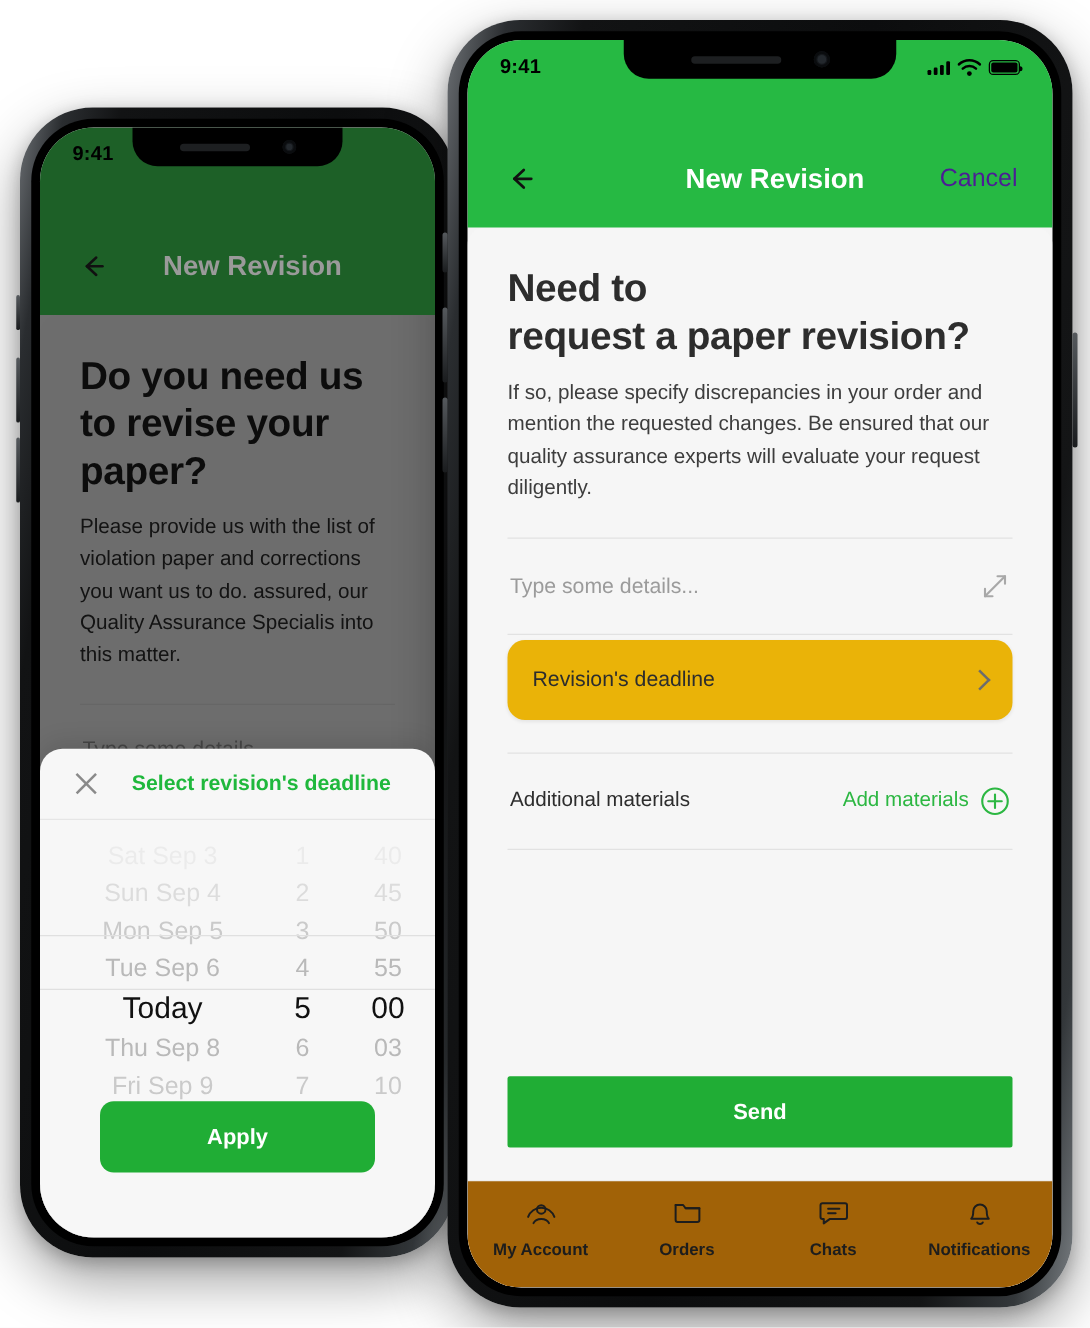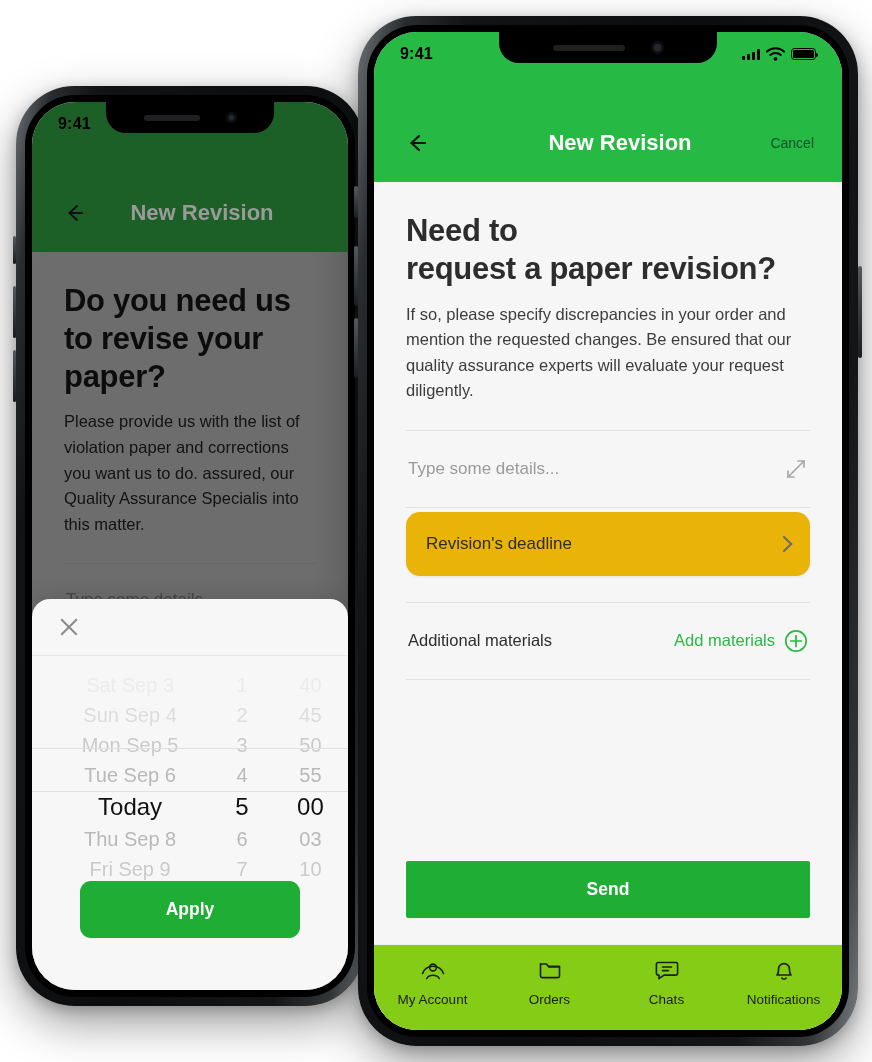--- a/index.html
+++ b/index.html
@@ -63,21 +63,21 @@
   
   .app-header {
     position: absolute; top: 0; left: 0; right: 0; height: 150px;
     z-index: 20; background: #26b943;
   }
   .nav { position:absolute; bottom: 20px; left:0; right:0; height: 38px;
          display:flex; align-items:center; padding: 0 28px; }
   .nav-title { position:absolute; left:0; right:0; text-align:center; color:#fff;
                font-size:22px; font-weight:bold; pointer-events:none;padding-left:24px; }
   .nav-back { width: 30px; height: 30px; position:relative; z-index:2; }
-  .nav-cancel { margin-left:auto; color:#14532d; font-size:14px; z-index:2; }
+  .nav-cancel { margin-left:auto; color:#4c1d95; font-size:20px; z-index:2; }
 
   
   .page {
     position: absolute; top: 150px; left: 0; right: 0; bottom: 0;
     background: #f6f6f6; border-radius: 14px 14px 0 0; overflow: hidden;
     display: flex; flex-direction: column;
   }
   .page-scroll { flex: 1; padding: 30px 32px 0; }
   h1.headline { font-size: 31px; line-height: 1.22; font-weight: bold; color: #2d2d2d; letter-spacing: -.3px; }
   p.subtext { margin-top: 14px; font-size: 16.5px; line-height: 1.55; color: #3d3d3d; }
@@ -103,22 +103,22 @@
   .plus-ic { width: 24px; height: 24px; }
 
   .send-wrap { padding: 0 32px 26px; }
   .send-btn {
     width: 100%; height: 57px; border: none; border-radius: 2px;
     background: #20ad35; color: #fff; font-size: 17.5px; font-weight: bold;
     font-family: inherit; cursor: pointer;
   }
 
   .tabbar {
-    height: 86px; background: #84cc16; border-top: 1px solid #ededed;
-    display:flex; align-items: flex-start; padding-top: 10px;
+    height: 86px; background: #a16207; border-top: 1px solid #ededed;
+    display:flex; align-items: flex-start; padding-top: 10px; font-weight: bold;
   }
   .tab { flex:1; display:flex; flex-direction:column; align-items:center; gap:7px; }
   .tab-label { font-size: 13.5px; color: #1d1d1d; }
 
   
   #back-phone .screen { background: #f4f4f4; }
   #back-phone .app-header { background: #1d6027; }
   #back-phone .statusbar { color: #000; }
   #back-phone .nav-title { color: #9a9a9a; }
   .dim-layer {
@@ -215,20 +215,21 @@
               <span class="details-placeholder">Type some details...</span>
             </div>
           </div>
         </div>
 
         <div class="dim-layer"></div>
 
         <div class="sheet">
           <div class="sheet-head">
             <div class="x-ic"></div>
+            <div class="sheet-title">Select revision's deadline</div>
           </div>
           <div class="sheet-sep"></div>
 
           <div class="picker">
             <div class="picker-cols">
               <div class="pcol c1">
                 <div class="pitem f3">Sat Sep 3</div>
                 <div class="pitem f2">Sun Sep 4</div>
                 <div class="pitem f1">Mon Sep 5</div>
                 <div class="pitem">Tue Sep 6</div>

